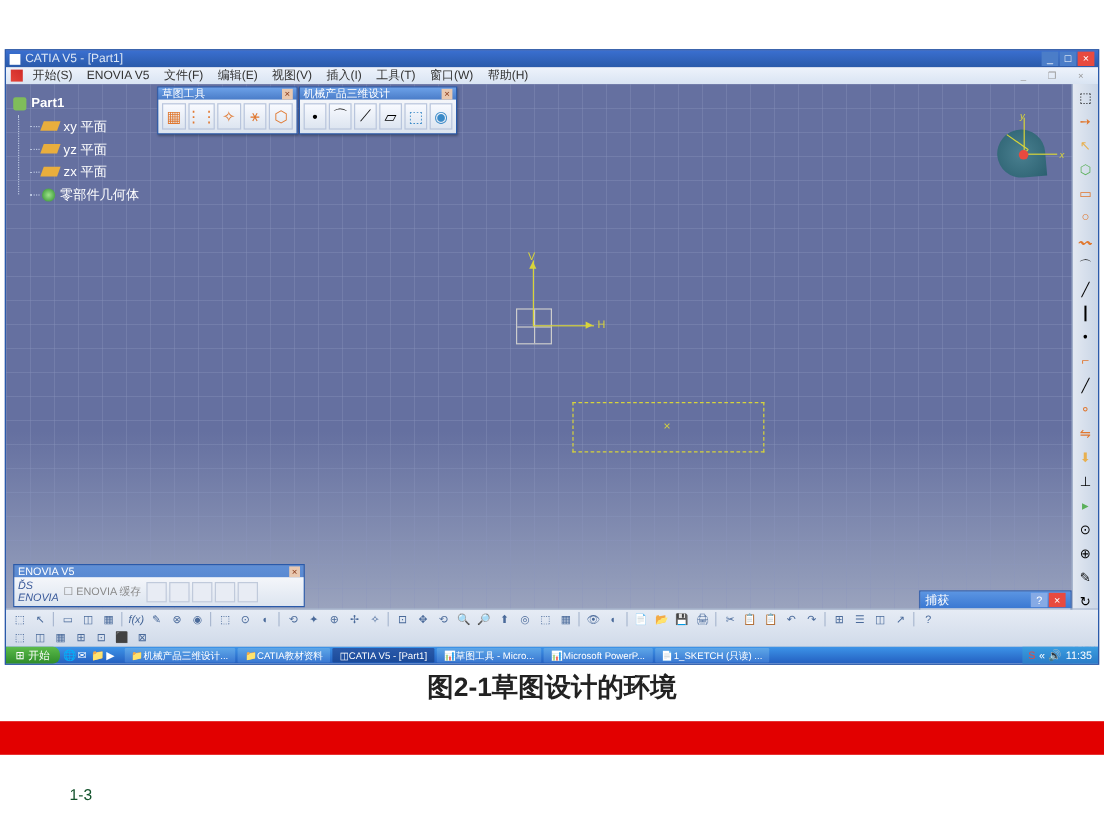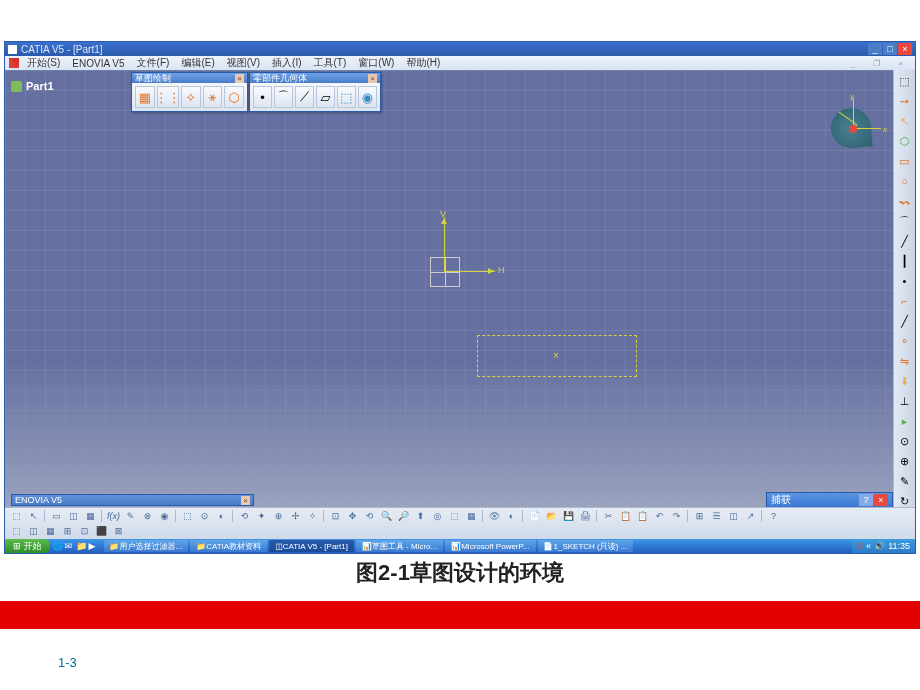--- a/index.html
+++ b/index.html
@@ -85,21 +85,21 @@
     .htoolbars .row { height: 16px; display: flex; align-items: center; gap: 2px; padding: 0 4px; overflow: hidden; }
     .hi { width: 15px; height: 14px; display: flex; align-items: center; justify-content: center; font-size: 9px; color: #4a6a9a; flex-shrink: 0; }
     .hsep { width: 2px; height: 12px; border-left: 1px solid #aab8d0; margin: 0 1px; }
     
     .statusbar { position: absolute; bottom: 0; left: 0; right: 0; height: 14px; background: linear-gradient(#f4f6fa,#dde5ee); border-top: 1px solid #aab8d0; display: flex; align-items: center; font-size: 9px; color: #555; padding: 0 4px; }
     .statusbar .sfield { margin-left: auto; width: 200px; height: 10px; background: #fff; border: 1px solid #b0bcd0; }
     .statusbar .scap { width: 10px; height: 10px; background: #e8c8b0; margin-left: 3px; }
     
     .caption { position: absolute; top: 558px; left: 0; right: 0; text-align: center; font-size: 22px; font-weight: bold; color: #222; }
     .redbar { position: absolute; top: 601px; left: 0; right: 0; height: 28px; background: #e20000; }
-    .pagenum { position: absolute; top: 655px; left: 58px; font-size: 13px; color: #0369a1; }
+    .pagenum { position: absolute; top: 655px; left: 58px; font-size: 13px; color: #14532d; }
     
     .taskbar { position: absolute; bottom: 0; left: 0; right: 0; height: 14px; background: linear-gradient(#3d94e8,#245fc0); display: flex; align-items: center; font-size: 9px; color: #fff; }
     .win-inner { position: relative; height: 100%; }
     .taskbar .start { background: linear-gradient(#5bbb4a,#2e8c2a); height: 100%; padding: 0 8px; display: flex; align-items: center; border-radius: 0 6px 6px 0; }
     .taskbar .tbtn2 { margin-left: 2px; padding: 0 6px; height: 12px; background: linear-gradient(#5ea7e8,#3a78d2); border-radius: 1px; display: flex; align-items: center; font-size: 8px; max-width: 95px; overflow: hidden; white-space: nowrap; }
     .taskbar .tbtn2.active { background: linear-gradient(#2a5aaa,#1a4a9a); }
     .taskbar .tray { margin-left: auto; background: linear-gradient(#3a9de0,#2a7cc8); height: 100%; padding: 0 5px; display: flex; align-items: center; gap: 3px; }
     .qlaunch { display: flex; gap: 2px; padding: 0 3px; align-items: center; }
     .qlaunch .qi { width: 10px; height: 10px; }
   </style>
@@ -135,39 +135,61 @@
     </div>
   </div>
   <div class="client">
     <div class="grid"></div>
 
     <div class="tree">
       <div class="node root">
             <span class="part"></span>
             <span>Part1</span>
           </div>
+      <div class="branch">
+        <div class="node">
+              <span class="dash"></span>
+              <span class="plane"></span>
+              <span>xy 平面</span>
+            </div>
+        <div class="node">
+              <span class="dash"></span>
+              <span class="plane"></span>
+              <span>yz 平面</span>
+            </div>
+        <div class="node">
+              <span class="dash"></span>
+              <span class="plane"></span>
+              <span>zx 平面</span>
+            </div>
+        <div class="node">
+              <span class="dash"></span>
+              <span class="geo"></span>
+              <span>零部件几何体</span>
+            </div>
+      </div>
     </div>
 
     <div class="fpanel" style="top:2px; left:126px; width:117px;">
       <div class="phead">
-            <span>草图绘制</span>
+            <span>草图工具</span>
             <div class="x">×</div>
           </div>
       <div class="pbody">
         <div class="tbtn" style="color:#e07830">▦</div>
         <div class="tbtn" style="color:#e07830">⋮⋮</div>
         <div class="tbtn" style="color:#e07830">✧</div>
         <div class="tbtn" style="color:#e07830">⚹</div>
         <div class="tbtn" style="color:#e07830">⬡</div>
       </div>
     </div>
 
     <div class="fpanel" style="top:2px; left:244px; width:132px;">
       <div class="phead">
-            <span>零部件几何体</span>
+            <span>机械产品三维设计</span>
             <div class="x">×</div>
           </div>
       <div class="pbody">
         <div class="tbtn">•</div>
         <div class="tbtn">⌒</div>
         <div class="tbtn">⟋</div>
         <div class="tbtn">▱</div>
         <div class="tbtn" style="color:#3a8ac8">⬚</div>
         <div class="tbtn" style="color:#3a8ac8">◉</div>
       </div>
@@ -219,20 +241,31 @@
       <div class="vi">↻</div>
       <div class="vi">⇉</div>
       <div class="vi" style="font-size:7px; color:#3a5a9a">CATIA</div>
     </div>
 
     <div class="enovia">
       <div class="phead">
             <span>ENOVIA V5</span>
             <div class="x">×</div>
           </div>
+      <div class="ebody">
+        <span class="elogo">ĎS<br>ENOVIA</span>
+        <span class="chk">☐ <span>ENOVIA 缓存</span></span>
+        <div class="eicons">
+          <div class="ei"></div>
+          <div class="ei"></div>
+          <div class="ei"></div>
+          <div class="ei"></div>
+          <div class="ei"></div>
+        </div>
+      </div>
     </div>
 
     <div class="capture">
       <div class="chead">
         <span>捕获</span>
         <div class="q">
               <div>?</div>
               <div class="close">×</div>
             </div>
       </div>
@@ -323,21 +356,21 @@
     <div class="start">
           <span style="margin-right:3px">⊞</span>
           <span>开始</span>
         </div>
     <div class="qlaunch">
       <div class="qi">🌐</div>
       <div class="qi">✉</div>
       <div class="qi">📁</div>
       <div class="qi">▶</div>
     </div>
-    <div class="tbtn2">📁 <span>用户选择过滤器...</span></div>
+    <div class="tbtn2">📁 <span>机械产品三维设计...</span></div>
     <div class="tbtn2">📁 <span>CATIA教材资料</span></div>
     <div class="tbtn2 active">◫ <span>CATIA V5 - [Part1]</span></div>
     <div class="tbtn2">📊 <span>草图工具 - Micro...</span></div>
     <div class="tbtn2">📊 <span>Microsoft PowerP...</span></div>
     <div class="tbtn2">📄 <span>1_SKETCH (只读) ...</span></div>
     <div class="tray">
       <span style="color:#e84a3f">S</span>
       <span>«</span>
       <span>🔊</span>
       <span>11:35</span>

